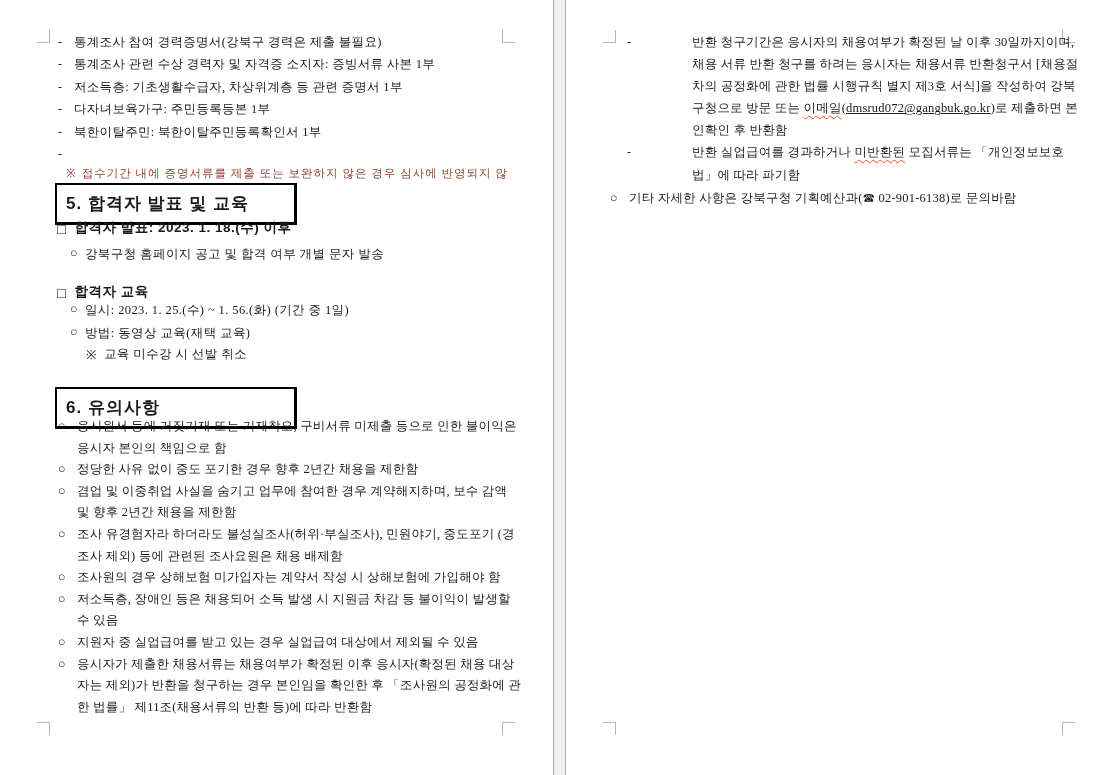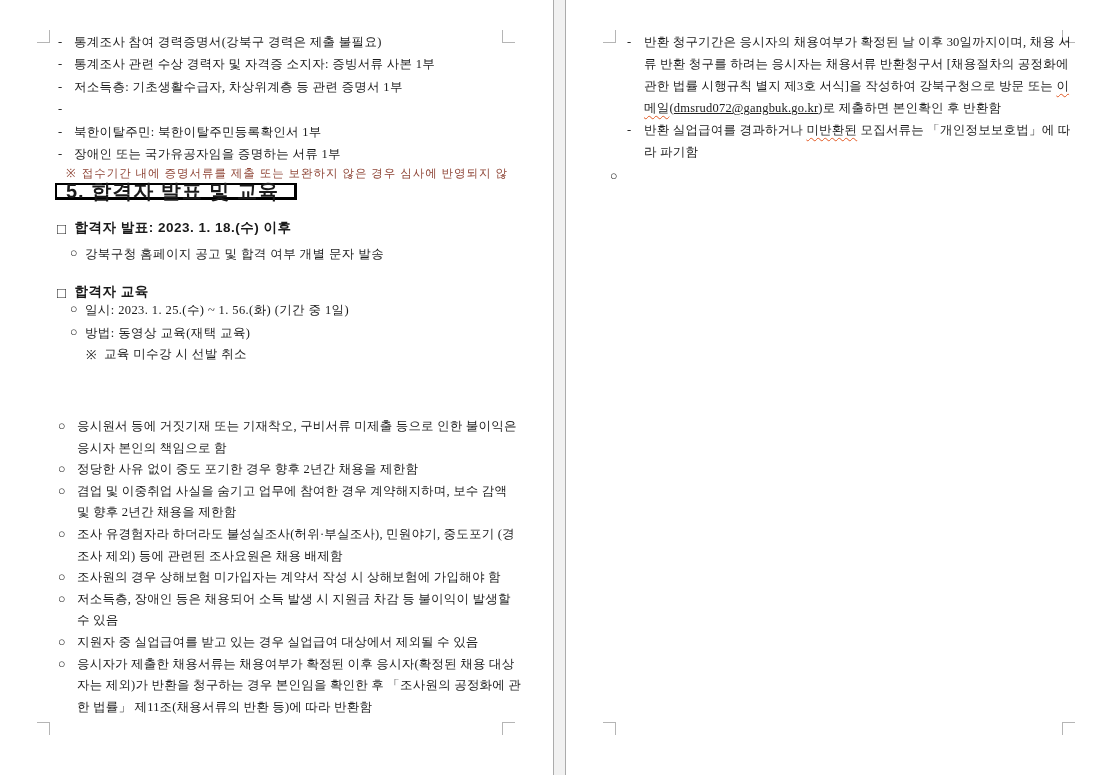--- a/index.html
+++ b/index.html
@@ -25,24 +25,24 @@
 
   
   .doc-list{position:absolute;left:58px;top:31px;width:462px;font-size:12.5px;line-height:22.4px;letter-spacing:.3px;}
   .doc-item{display:flex;}
   .doc-item .marker{width:16px;flex:0 0 16px;}
   .doc-note{margin-top:0px;padding-left:8px;font-size:11.5px;line-height:16px;color:#8e4435;letter-spacing:1px;}
   .doc-note .marker{margin-right:5px;}
 
   
   .section-box{
-    position:absolute;left:55px;width:242px;height:17px;box-sizing:border-box;
+    position:absolute;left:55px;width:242px;height:42px;box-sizing:border-box;
     border:2px solid #000;border-right-width:3px;border-bottom-width:3px;
     display:flex;align-items:center;padding-left:9px;
-    font-family:"Liberation Sans","DejaVu Sans",sans-serif;font-weight:bold;font-size:20px;letter-spacing:1px;
+    font-family:"Liberation Sans","DejaVu Sans",sans-serif;font-weight:bold;font-size:17px;letter-spacing:1px;
     background:#fff;
   }
   .box-5{top:183px;}
   .box-6{top:387px;}
 
   .check-line{position:absolute;left:57px;font-family:"Liberation Sans","DejaVu Sans",sans-serif;
     font-weight:bold;font-size:13.5px;letter-spacing:.5px;display:flex;align-items:center;}
   .check-line .sq{font-size:15px;margin-right:8px;font-weight:normal;}
   .line-announce{top:219px;}
   .line-edu{top:283px;}
@@ -57,21 +57,21 @@
   
   .notice-list{position:absolute;left:58px;top:416px;width:464px;font-size:12.5px;line-height:21.6px;letter-spacing:.2px;}
   .notice-item{display:flex;}
   .notice-item .marker{width:19px;flex:0 0 19px;}
   .notice-item .txt{flex:1;}
 
   
   .return-flow{position:absolute;left:61px;top:31px;width:452px;font-size:12.5px;line-height:22.1px;letter-spacing:.2px;}
   .return-item{display:flex;}
   .return-item .marker{width:17px;flex:0 0 17px;}
-  .return-item .txt{flex:1;}
+  .return-item .txt{flex:1;margin-left:48px;}
   .contact-line{display:flex;margin-left:-17px;margin-top:1px;}
   .contact-line .marker{width:19px;flex:0 0 19px;}
   .misspell{
     text-decoration:underline;text-decoration-style:wavy;
     text-decoration-color:#e25822;text-decoration-thickness:1px;text-underline-offset:3px;
   }
   .email{text-decoration:underline;text-decoration-color:#222;cursor:pointer;}
 </style>
 </head>
 <body>
@@ -92,28 +92,28 @@
         <div class="doc-item">
         <span class="marker">-</span>
         <span class="txt">통계조사 관련 수상 경력자 및 자격증 소지자: 증빙서류 사본 1부</span>
       </div>
         <div class="doc-item">
         <span class="marker">-</span>
         <span class="txt">저소득층: 기초생활수급자, 차상위계층 등 관련 증명서 1부</span>
       </div>
         <div class="doc-item">
         <span class="marker">-</span>
+        <span class="txt">다자녀보육가구: 주민등록등본 1부</span>
       </div>
         <div class="doc-item">
         <span class="marker">-</span>
         <span class="txt">북한이탈주민: 북한이탈주민등록확인서 1부</span>
       </div>
         <div class="doc-item">
         <span class="marker">-</span>
-        <span class="txt">장애인 또는 국가유공자임을 증명하는 서류 1부</span>
       </div>
       </div>
     <div class="doc-note">
       <span class="marker">※</span><span>접수기간 내에 증명서류를 제출 또는 보완하지 않은 경우 심사에 반영되지 않음</span>
     </div>
   </div>
 
   <div class="section-box box-5">
     <span>5. 합격자 발표 및 교육</span>
   </div>
@@ -137,20 +137,23 @@
   </div>
   <div class="sub-line line-edu-method">
     <span class="marker">○</span>
     <span>방법: 동영상 교육(재택 교육)</span>
   </div>
   <div class="sub-line line-edu-note">
     <span class="marker">※</span>
     <span>교육 미수강 시 선발 취소</span>
   </div>
 
+  <div class="section-box box-6">
+    <span>6. 유의사항</span>
+  </div>
 
   <div class="notice-list">
 
   <div class="notice-item">
       <span class="marker">○</span>
       <span class="txt">응시원서 등에 거짓기재 또는 기재착오, 구비서류 미제출 등으로 인한 불이익은 응시자 본인의 책임으로 함</span>
     </div>
       <div class="notice-item">
       <span class="marker">○</span>
       <span class="txt">정당한 사유 없이 중도 포기한 경우 향후 2년간 채용을 제한함</span>
@@ -194,15 +197,16 @@
     <div class="return-item">
       <span class="marker">-</span>
       <span class="txt"><span>반환 청구기간은 응시자의 채용여부가 확정된 날 이후 30일까지이며, 채용 서류 반환 청구를 하려는 응시자는 채용서류 반환청구서 [채용절차의 공정화에 관한 법률 시행규칙 별지 제3호 서식]을 작성하여 강북구청으로 방문 또는 </span><span class="misspell">이메일</span><span>(</span><span class="email">dmsrud072@gangbuk.go.kr</span><span>)로 제출하면 본인확인 후 반환함</span></span>
     </div>
     <div class="return-item">
       <span class="marker">-</span>
       <span class="txt"><span>반환 실업급여를 경과하거나 </span><span class="misspell">미반환된</span><span> 모집서류는 「개인정보보호법」에 따라 파기함</span></span>
     </div>
     <div class="contact-line">
       <span class="marker">○</span>
+      <span class="txt"><span>기타 자세한 사항은 강북구청 기획예산과(</span><span>☎</span><span> 02-901-6138)로 문의바람</span></span>
     </div>
   </div>
 </div>
 
 </body></html>

